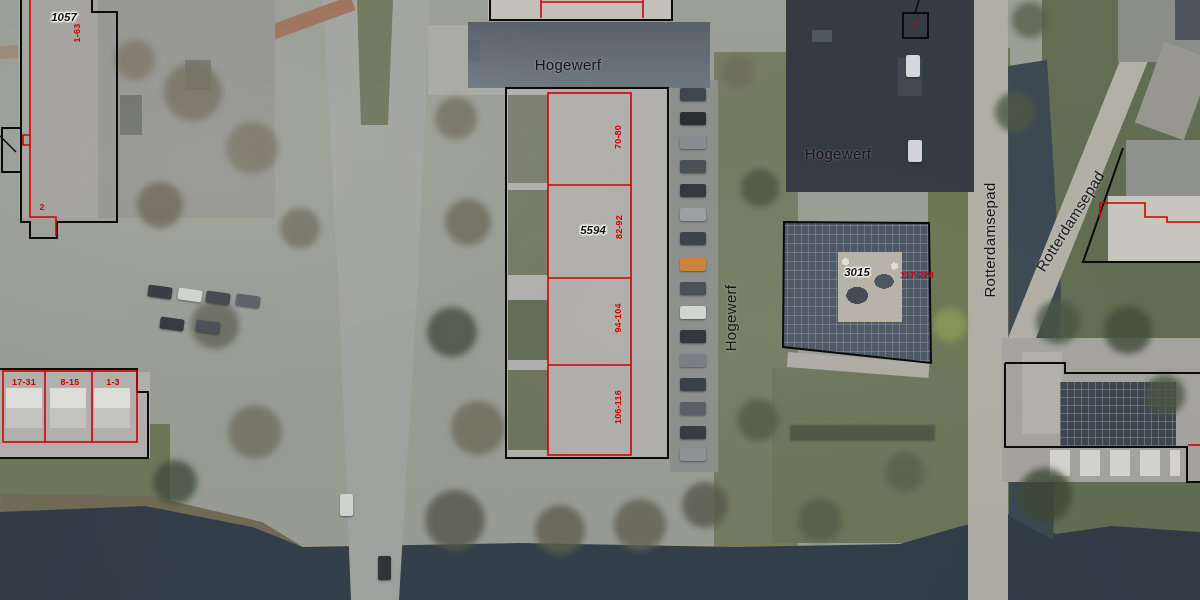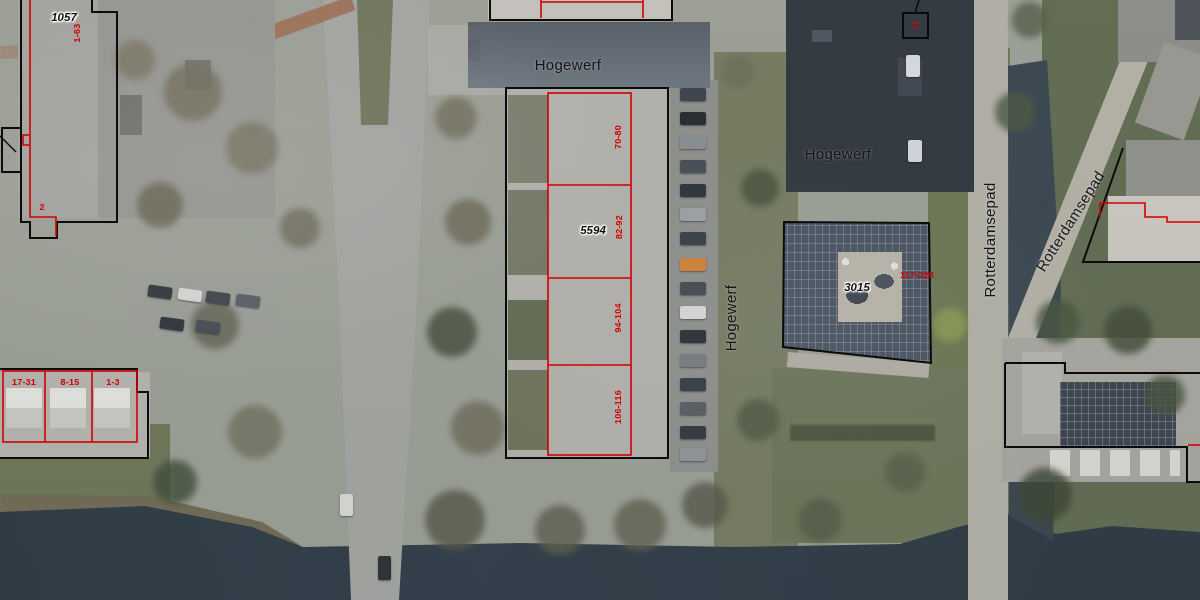--- a/index.html
+++ b/index.html
@@ -190,17 +190,17 @@
   <span class="lbl redlbl" style="left:24px;top:382px;">17-31</span>
   <span class="lbl redlbl" style="left:70px;top:382px;">8-15</span>
   <span class="lbl redlbl" style="left:113px;top:382px;">1-3</span>
 
   <span class="lbl halo" style="left:593px;top:230px;">5594</span>
   <span class="lbl redlbl r90" style="left:618px;top:137px;">70-80</span>
   <span class="lbl redlbl r90" style="left:619px;top:227px;">82-92</span>
   <span class="lbl redlbl r90" style="left:618px;top:318px;">94-104</span>
   <span class="lbl redlbl r90" style="left:618px;top:407px;">106-116</span>
 
-  <span class="lbl halo" style="left:857px;top:287px;">3015</span>
+  <span class="lbl halo" style="left:857px;top:272px;">3015</span>
   <span class="lbl redlbl" style="left:917px;top:275px;">117-228</span>
 
   <span class="lbl redlbl tiny r90" style="left:915px;top:25px;">12</span>
 </div>
 
 </body></html>

